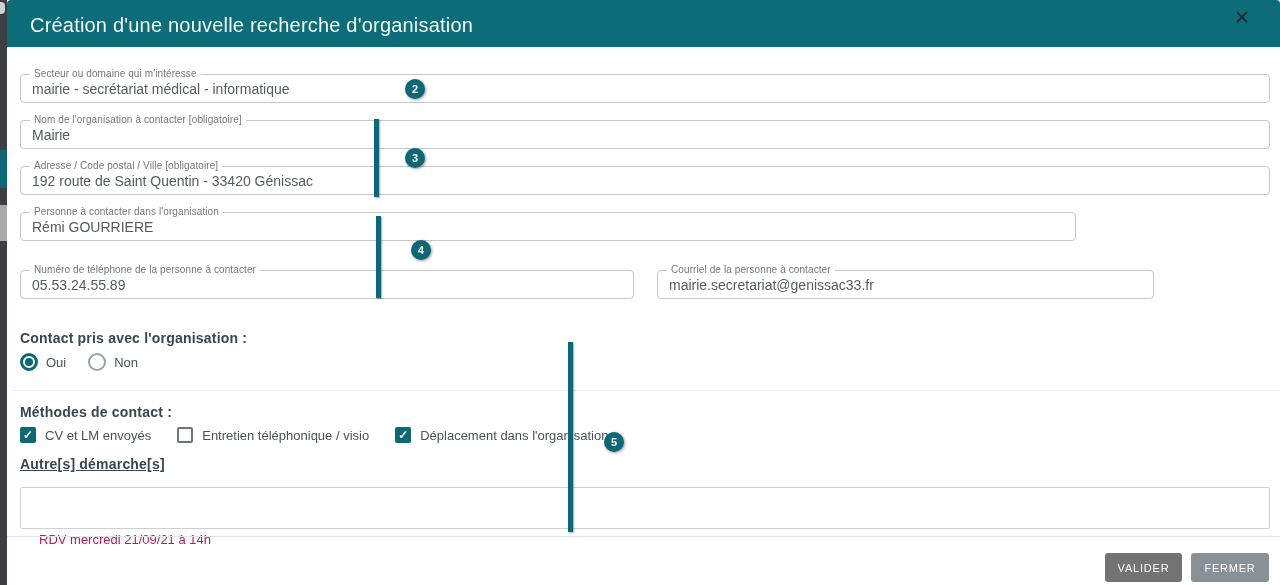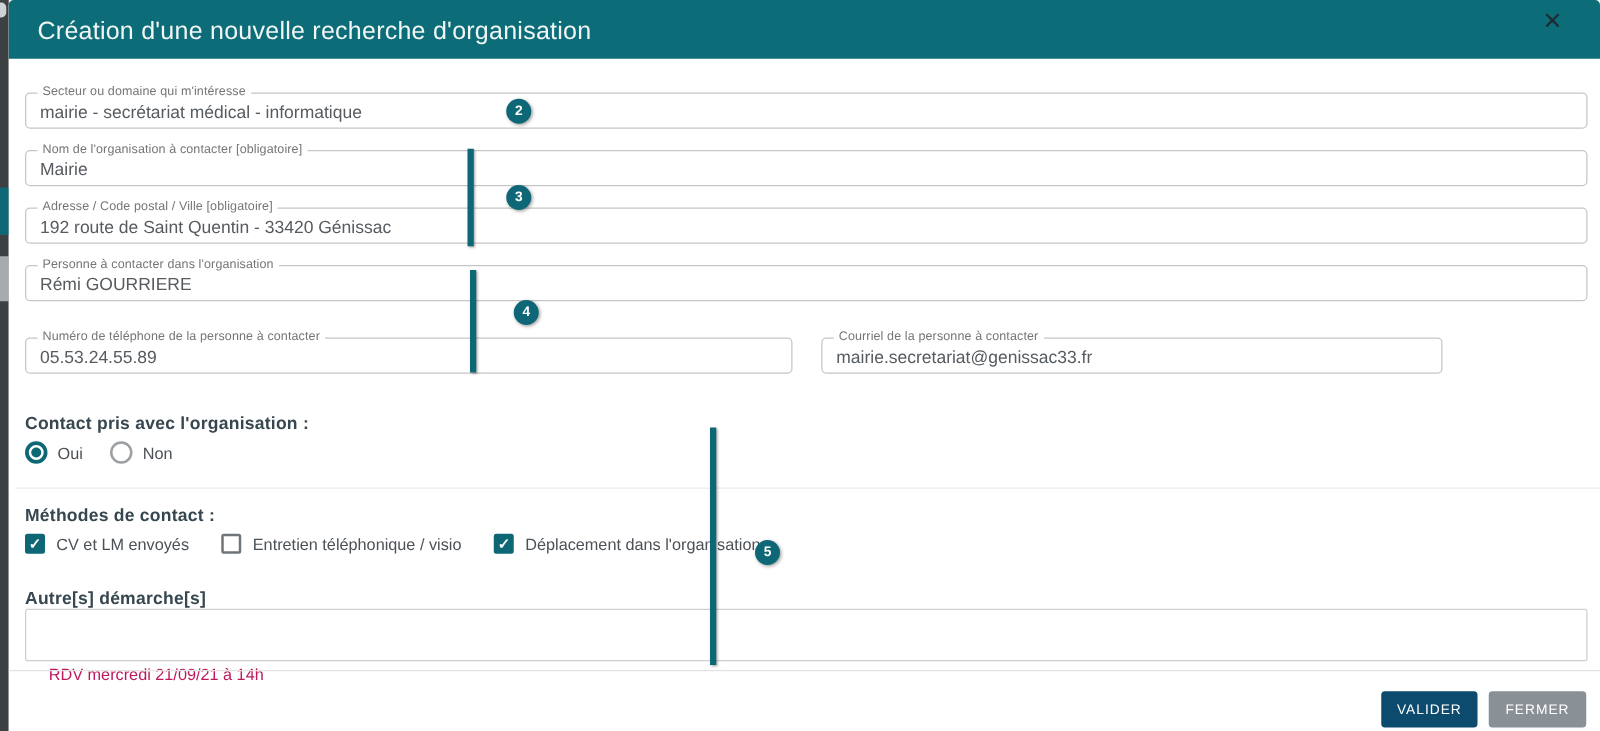--- a/index.html
+++ b/index.html
@@ -22,21 +22,21 @@
 
   
   .field { position:absolute; border:1px solid #c6c6c6; border-radius:4px; background:#fff; height:29px;padding-left:16px; }
   .field .flabel { position:absolute; top:-7px; left:9px; background:#fff; padding:0 4px;
                    font-size:10px; color:#757575; white-space:nowrap; letter-spacing:0.1px; }
   .field .fvalue { position:absolute; left:11px; top:6px; font-size:14px; color:#565b60; white-space:nowrap; }
 
   .f-secteur  { left:13px;  top:74px;  width:1250px; }
   .f-nom      { left:13px;  top:120px; width:1250px; }
   .f-adresse  { left:13px;  top:166px; width:1250px; }
-  .f-personne { left:13px;  top:212px; width:1250px; }
+  .f-personne { left:13px;  top:212px; width:1056px; }
   .f-tel      { left:13px;  top:270px; width:614px; }
   .f-mail     { left:650px; top:270px; width:497px; }
 
   .section-label { position:absolute; font-size:14px; font-weight:bold; color:#37474f; letter-spacing:0.2px; }
 
   
   .radio-row { position:absolute; left:13px; top:353px; display:flex; gap:22px; align-items:center; }
   .radio-opt { display:flex; align-items:center; gap:8px; font-size:13px; color:#4b5156; }
   .radio-circle { width:18px; height:18px; border-radius:50%; border:2px solid #9aa0a4; background:#fff; position:relative; }
   .radio-circle.sel { border:3px solid #0d6775; }
@@ -53,21 +53,21 @@
   .checkbox.checked { border-color:#0d6775; background:#0d6775; color:#fff; font-size:12px; font-weight:bold; line-height:1; }
 
   .textarea-box { position:absolute; left:13px; top:487px; width:1250px; height:42px;
                   border:1px solid #cfcfcf; border-radius:2px; background:#fff; }
   .textarea-box .tvalue { position:absolute; left:18px; top:13px; font-size:13px; color:#be185d;margin-top:31px; }
 
   .footer-divider { position:absolute; left:0; top:536px; width:1273px; height:1px; background:#e3e3e3; }
   .btn { position:absolute; top:553px; height:29px; border:none; border-radius:3px; color:#fff;
          font-size:11px; letter-spacing:0.8px; font-family:"Liberation Sans", sans-serif; cursor:pointer;
          display:flex; align-items:center; justify-content:center; }
-  .btn-valider { left:1098px; width:77px; background:#0c4a6e; }
+  .btn-valider { left:1098px; width:77px; background:#737373; }
   .btn-fermer  { left:1184px; width:78px; background:#899096; }
 
   
   .ann-bar { position:absolute; width:5px; background:#0e6776; box-shadow:1px 1px 2px rgba(0,0,0,0.35); }
   .bar-3 { left:374px; top:119px; height:78px; }
   .bar-4 { left:376px; top:216px; height:82px; }
   .bar-5 { left:568px; top:342px; height:190px; }
   .ann-badge { position:absolute; width:20px; height:20px; border-radius:50%; background:#0e6776;
                color:#fff; font-size:11px; font-weight:bold; display:flex; align-items:center;
                justify-content:center; box-shadow:1px 1px 3px rgba(0,0,0,0.4); }
@@ -149,21 +149,21 @@
       <div class="check-opt">
         <span class="checkbox"></span>
         <span>Entretien téléphonique / visio</span>
       </div>
       <div class="check-opt">
         <span class="checkbox checked">✓</span>
         <span>Déplacement dans l'organisation</span>
       </div>
     </div>
 
-    <div class="section-label" style="left:13px; top:470px;">Autre[s] démarche[s]</div>
+    <div class="section-label" style="left:13px; top:456px;text-decoration:underline;">Autre[s] démarche[s]</div>
 
     <div class="textarea-box">
       <span class="tvalue">RDV mercredi 21/09/21 à 14h</span>
     </div>
 
     <div class="footer-divider"></div>
 
     <button class="btn btn-valider">VALIDER</button>
     <button class="btn btn-fermer">FERMER</button>
   </div>

